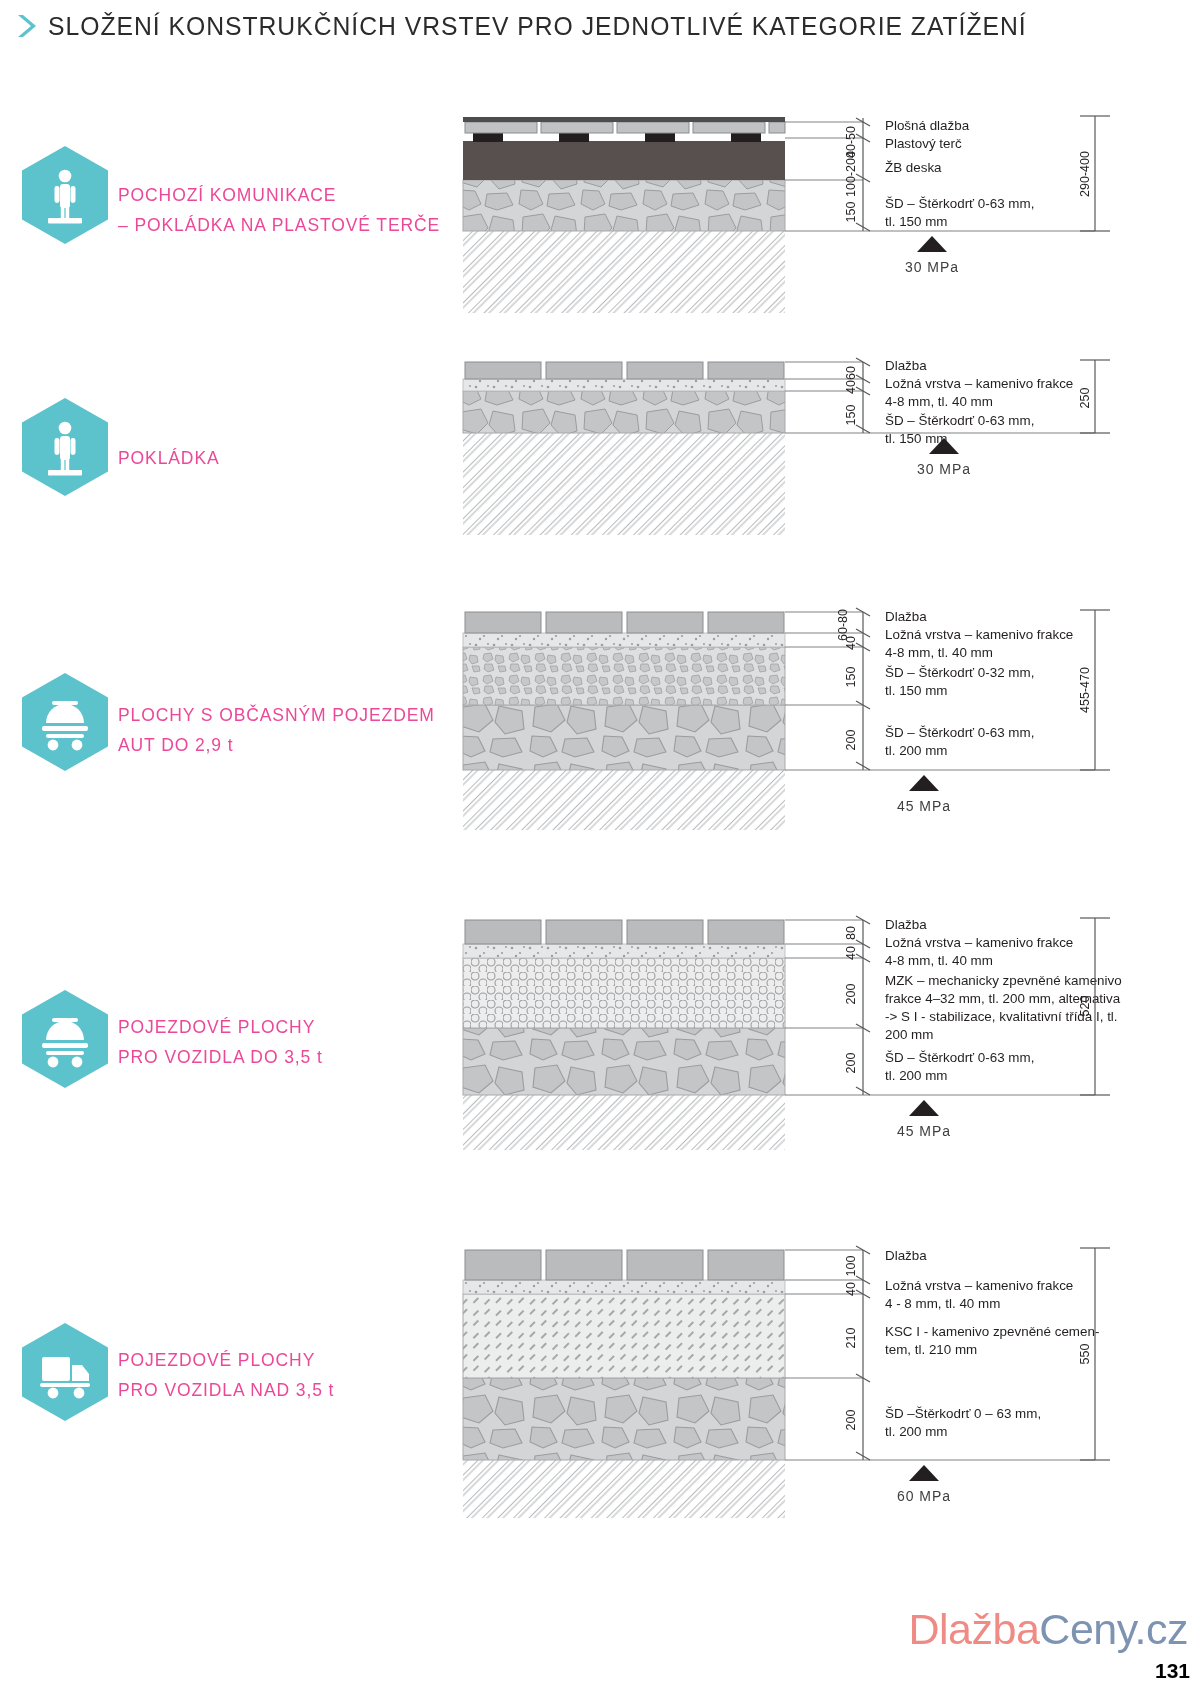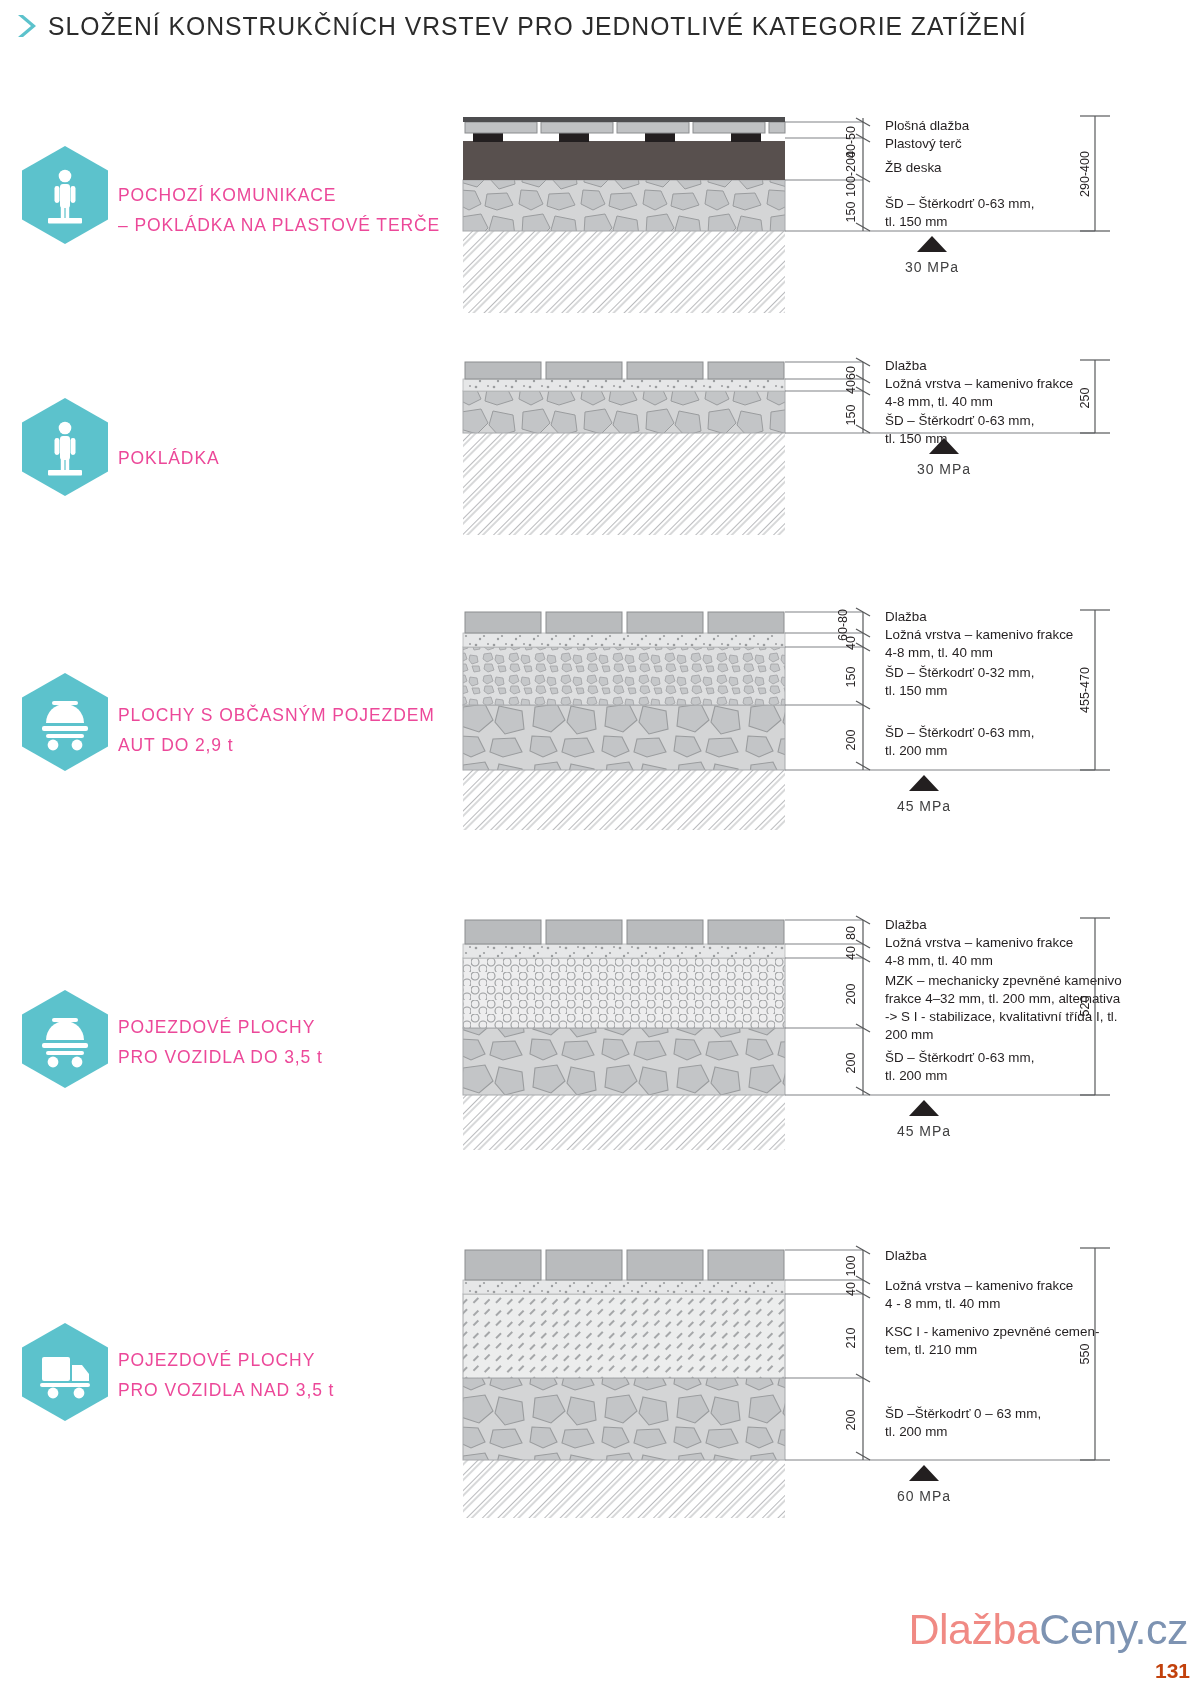--- a/index.html
+++ b/index.html
@@ -41,21 +41,21 @@
   
   .footer-logo {
     position: absolute; right: 12px; bottom: 38px;
     font-size: 43px; letter-spacing: -0.5px; line-height: 1;
     white-space: nowrap;
   }
   .logo-a { color: #f08a84; }
   .logo-b { color: #7d93b2; margin-top: 44px; }
   .page-num {
     position: absolute; right: 10px; bottom: 6px;
-    font-size: 21px; font-weight: 700; color: #c2410c; margin-top: 22px;
+    font-size: 21px; font-weight: 700; color: #000000; margin-top: 22px;
   }
 </style>
 </head>
 <body>
 
 <div class="page">
 
   <div class="header">
     <svg class="header-arrow" viewBox="0 0 26 30">
       <path d="M4 4 L17 15 L4 26 L9 26 L22 15 L9 4 Z" fill="#5cc2cc"></path>

